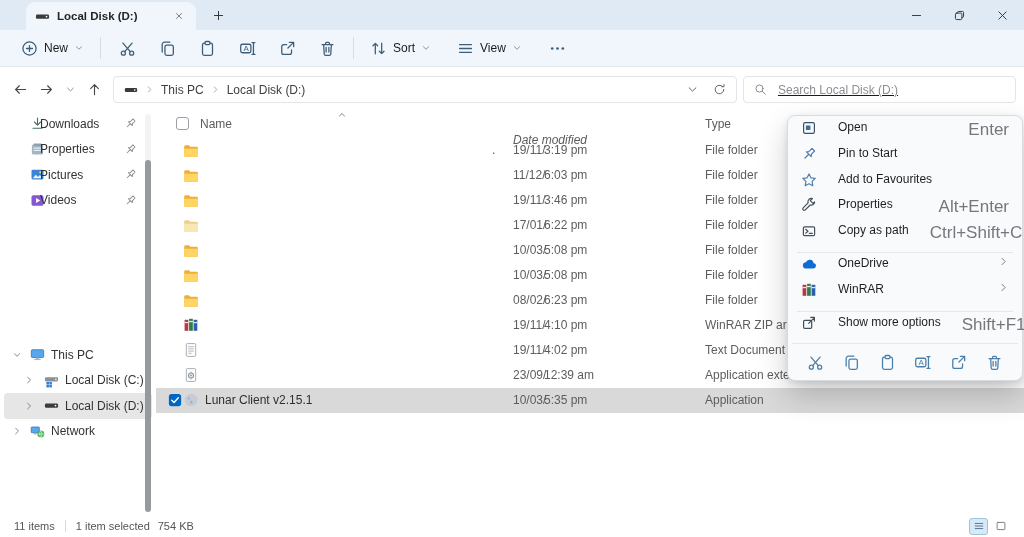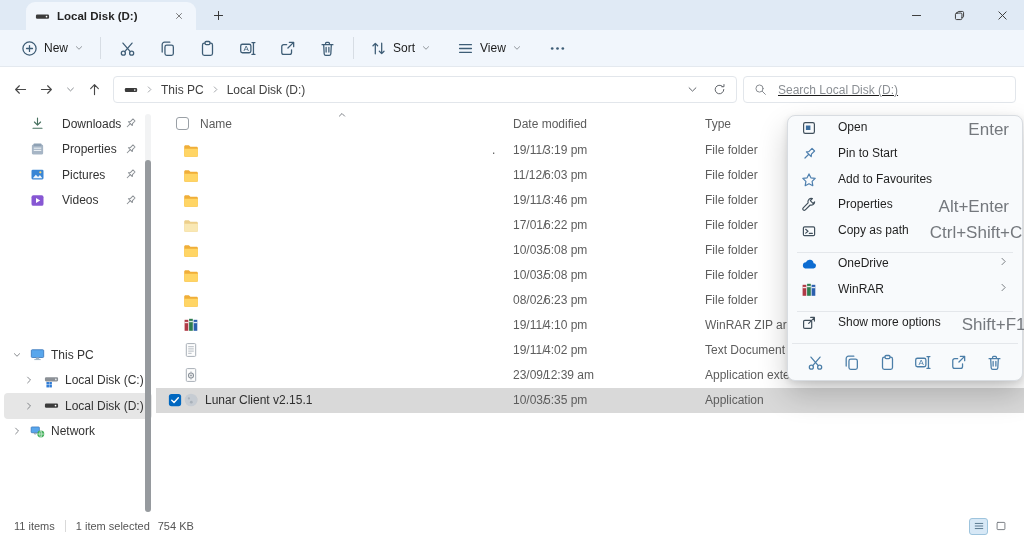--- a/index.html
+++ b/index.html
@@ -48,40 +48,40 @@
   .search{position:absolute;left:743px;top:8px;width:273px;height:27px;border:1px solid #e2e6eb;border-radius:4px;
     background:#fff;display:flex;align-items:center;gap:9px;padding:0 10px;text-decoration:underline;}
   .search .icon{width:13px;height:13px;color:#85898e;}
   .search input{border:none;outline:none;flex:1;font-family:inherit;font-size:12px;color:#3f3f3f;background:transparent;}
   .search input::placeholder{color:#8b8f94;}
 
   
   .sidebar{position:absolute;left:0;top:111px;width:156px;bottom:22px;background:#fff;}
   .side-item{position:relative;height:25.5px;display:flex;align-items:center;}
   .side-item .s-icon{position:absolute;left:30px;width:15px;height:15px;}
-  .side-item .s-label{position:absolute;left:62px;color:#333;white-space:nowrap;}
+  .side-item .s-label{position:absolute;left:40px;color:#333;white-space:nowrap;}
   .side-item .s-pin{position:absolute;left:124px;width:13px;height:13px;color:#8c9196;}
   .side-spacer{height:129px;}
   .tree-item{position:relative;height:25.5px;display:flex;align-items:center;border-radius:4px;margin:0 4px;}
   .tree-item.sel{background:#e6e6e6;}
   .tree-item .t-chev{position:absolute;width:10px;height:10px;color:#5f6368;}
   .tree-item .t-icon{position:absolute;width:15px;height:15px;}
   .tree-item .t-label{position:absolute;color:#333;white-space:nowrap;}
   .tree-item.lvl0 .t-chev{left:8px}.tree-item.lvl0 .t-icon{left:26px}.tree-item.lvl0 .t-label{left:47px}
   .tree-item.lvl1 .t-chev{left:20px}.tree-item.lvl1 .t-icon{left:40px}.tree-item.lvl1 .t-label{left:61px}
   .v-track{position:absolute;left:145px;top:3px;bottom:3px;width:6px;background:#f2f3f4;border-radius:3px;}
   .v-thumb{position:absolute;left:0;top:46px;bottom:0;width:6px;background:#969a9e;border-radius:3px;}
 
   
   .filearea{position:absolute;left:156px;top:111px;right:0;bottom:22px;background:#fff;}
   .list-header{position:absolute;left:0;top:0;right:0;height:26px;color:#5c5c5c;}
   .list-header .hdr-check{position:absolute;left:20px;top:6px;width:13px;height:13px;border:1px solid #9aa0a6;border-radius:3px;background:#fff;}
   .list-header .hdr-name{position:absolute;left:44px;top:6px;}
   .list-header .hdr-caret{position:absolute;left:180px;top:-2px;width:12px;height:12px;color:#6f747a;}
-  .list-header .hdr-date{position:absolute;left:357px;top:6px;}
+  .list-header .hdr-date{position:absolute;left:357px;top:22px;font-style:italic;}
   .list-header .hdr-type{position:absolute;left:549px;top:6px;}
   .rows{position:absolute;left:0;top:26px;right:0;}
   .frow{position:relative;height:25.1px;color:#5d5d5d;}
   .frow.sel{background:#d9d9d9;}
   .frow .f-check{position:absolute;left:12px;top:5px;width:14px;height:14px;}
   .frow .f-icon{position:absolute;left:27px;top:4.5px;width:16px;height:16px;}
   .frow .f-name{position:absolute;left:49px;top:5.5px;color:#2f2f2f;white-space:nowrap;}
   .frow .f-trail{position:absolute;left:336px;top:5.5px;color:#5d5d5d;}
   .frow .f-date{position:absolute;left:357px;top:5.5px;}
   .frow .f-time{position:absolute;left:388px;top:5.5px;}

